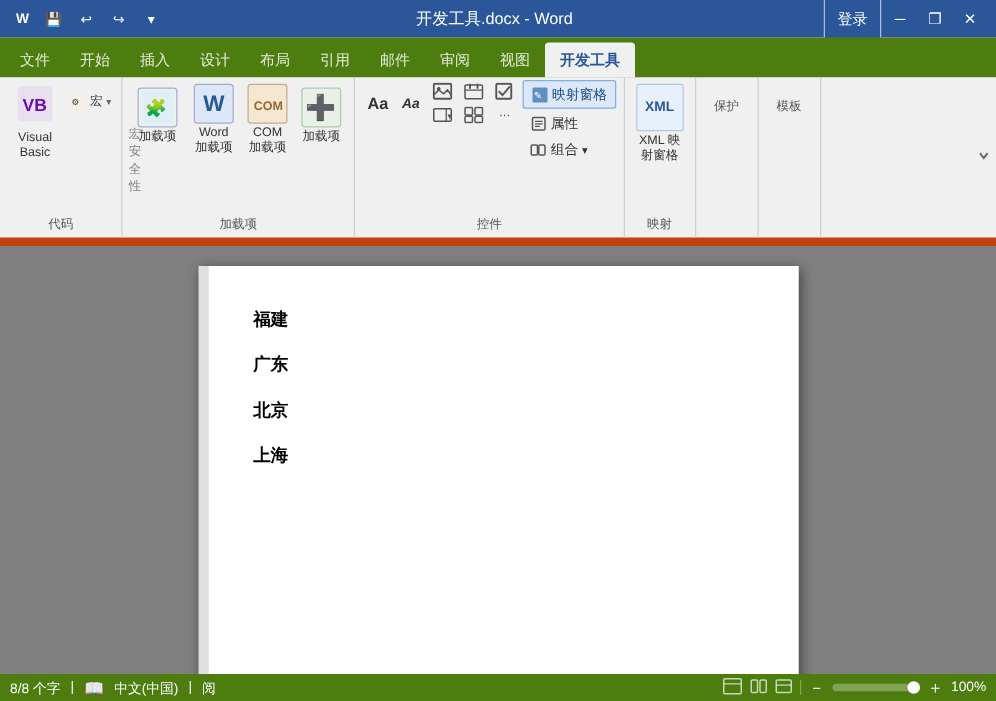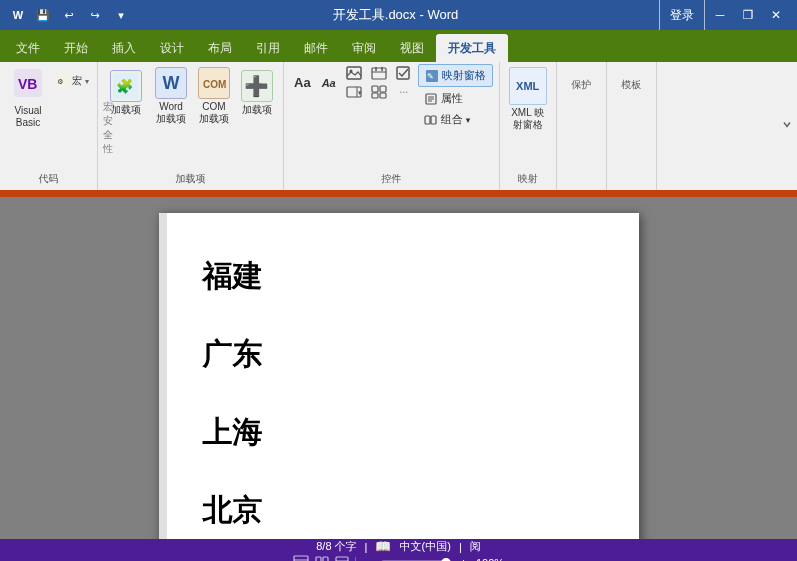--- a/index.html
+++ b/index.html
@@ -158,29 +158,28 @@
       background: white;
       width: 500px;
       min-height: 380px;
       box-shadow: 2px 2px 8px rgba(0,0,0,0.4);
       padding: 20px 30px;
       position: relative;
     }
 
     
     .status-bar {
-      background: #4c1d95;
+      background: #4d7c0f;
       height: 22px;
       display: flex;
       align-items: center;
       padding: 0 8px;
       color: white;
       font-size: 11px;
       justify-content: space-between;
-      flex-direction: column;
     }
     .status-left { display: flex; align-items: center; gap: 8px; }
     .status-right { display: flex; align-items: center; gap: 6px; }
 
     
     .word-icon-sm {
       width: 20px; height: 20px;
       background: #2b579a;
       display: flex; align-items: center; justify-content: center;
       color: white; font-size: 11px; font-weight: bold;
@@ -437,25 +436,25 @@
       <svg width="12" height="12" viewBox="0 0 12 12">
           <polyline points="3,4 6,8 9,4" fill="none" stroke="#666" stroke-width="1.5"></polyline>
         </svg>
     </div>
   </div>
 
   <div class="doc-area" style="flex:1;background:#808080;display:flex;justify-content:center;padding:16px;overflow:auto;">
     <div class="doc-page" style="background:white;width:480px;min-height:360px;box-shadow:2px 2px 10px rgba(0,0,0,0.5);padding:24px 40px;position:relative;">
 
       <div style="position:absolute;left:0;top:0;bottom:0;width:8px;background:#e0e0e0;border-radius:2px 0 0 2px;"></div>
-      <div style="font-size:30px;font-weight:bold;line-height:2.6;color:#000;padding-left:4px;">
+      <div style="font-size:14px;font-weight:bold;line-height:2.6;color:#000;padding-left:4px;">
         <div>福建</div>
         <div>广东</div>
+        <div>北京</div>
         <div>上海</div>
-        <div>北京</div>
       </div>
     </div>
   </div>
 
   <div class="status-bar">
     <div class="status-left">
       <span>8/8 个字</span>
       <span>|</span>
       <span style="font-size:13px;">📖</span>
       <span>中文(中国)</span>

